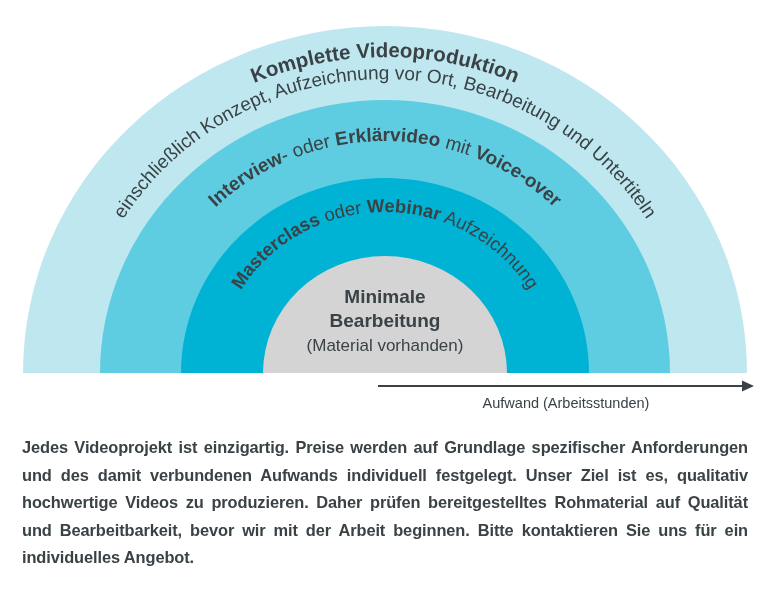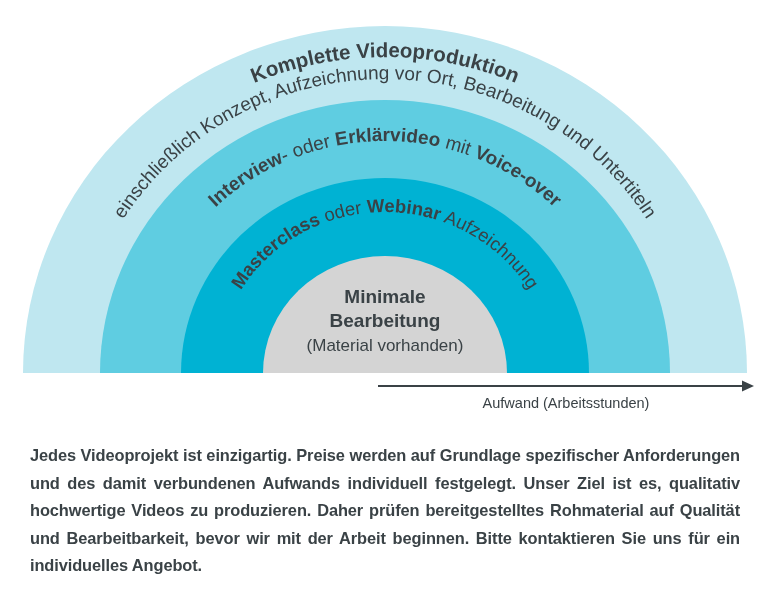--- a/index.html
+++ b/index.html
@@ -55,21 +55,21 @@
     top: 434px;
     width: 726px;
     font-family: "Liberation Sans", sans-serif;
     font-size: 16.4px;
     font-weight: bold;
     line-height: 27.5px;
     color: #3a4246;
     text-align: justify;
     letter-spacing: -0.1px;
   }
-  #paragraph p { margin: 8px; }
+  #paragraph p { margin: 0; }
 </style>
 </head>
 <body>
 
 <div id="root">
 
   <svg id="diagram" viewBox="0 0 768 420">
     <defs>
 
       <path id="p-outer-1" d="M 55,373 A 330,316 0 0 1 715,373"></path>

